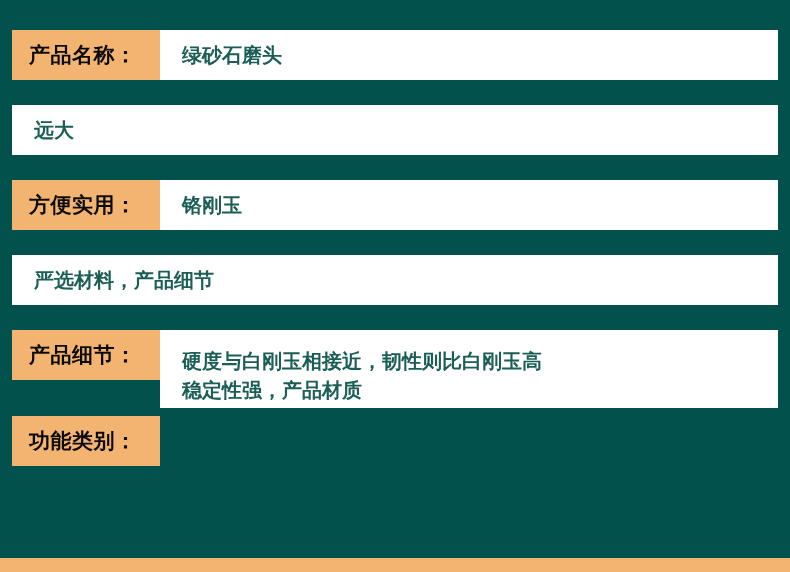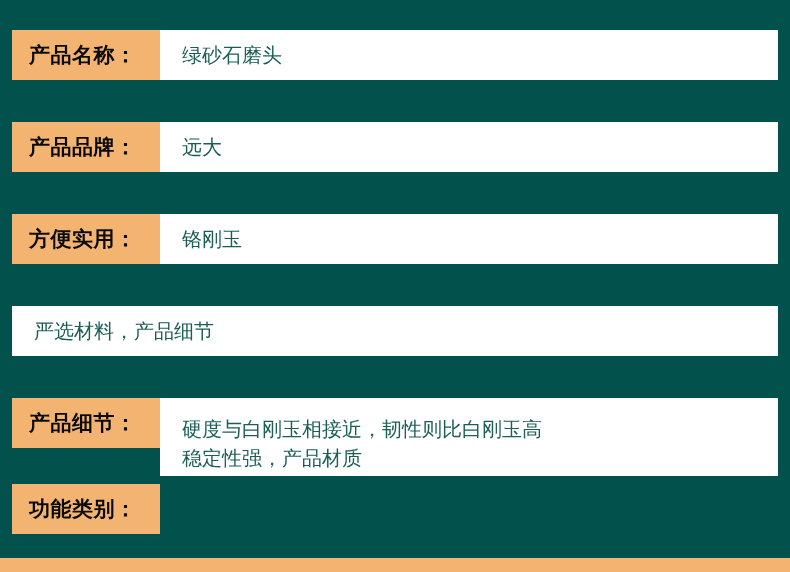--- a/index.html
+++ b/index.html
@@ -20,21 +20,21 @@
     width: 790px;
     height: 572px;
     background: #02514D;
     box-sizing: border-box;
     padding: 30px 12px 0 12px;
   }
 
   .spec-row {
     display: flex;
     align-items: flex-start;
-    margin-bottom: 42px;
+    margin-bottom: 25px;
     width: 100%;
   }
 
   .spec-row.tall {
     margin-bottom: 8px;
   }
 
   .spec-label {
     flex: 0 0 148px;
     width: 148px;
@@ -51,21 +51,21 @@
     box-sizing: border-box;
     line-height: 1;
   }
 
   .spec-value {
     flex: 1 1 auto;
     min-height: 50px;
     background: #FFFFFF;
     color: #1B5E55;
     font-size: 20px;
-    font-weight: normal;
+    font-weight: bold;
     display: flex;
     flex-direction: column;
     justify-content: center;
     padding: 0 0 0 22px;
     box-sizing: border-box;
     line-height: 1;
   }
 
   .spec-value.multiline {
     min-height: 78px;
@@ -99,21 +99,20 @@
 <div class="spec-sheet">
 
   <div class="spec-row">
     <div class="spec-label">产品名称：</div>
     <div class="spec-value single">
       <span class="value-line">绿砂石磨头</span>
     </div>
   </div>
 
   <div class="spec-row">
-    <div class="spec-label">产品品牌：</div>
     <div class="spec-value single">
       <span class="value-line">远大</span>
     </div>
   </div>
 
   <div class="spec-row">
     <div class="spec-label">方便实用：</div>
     <div class="spec-value single">
       <span class="value-line">铬刚玉</span>
     </div>

